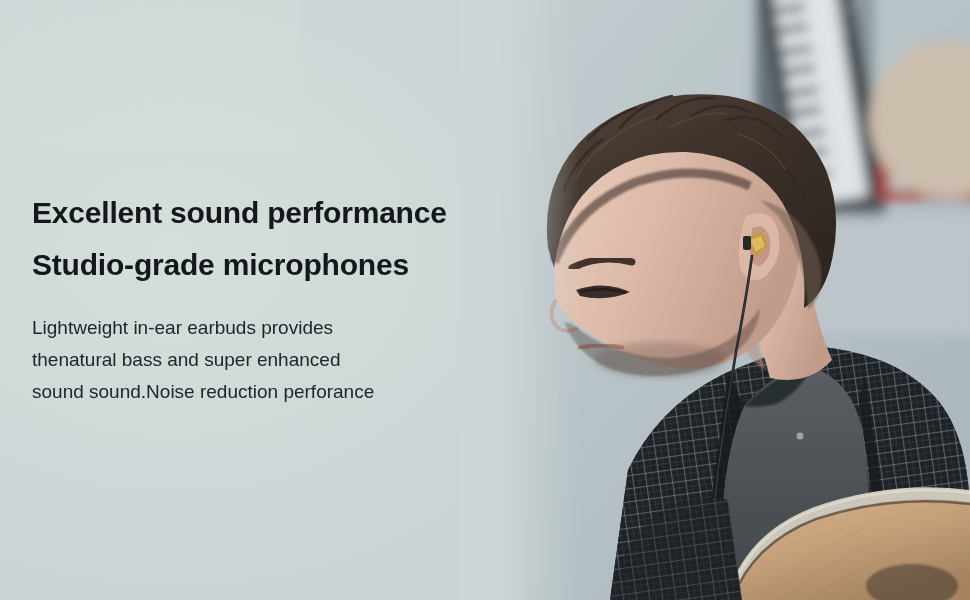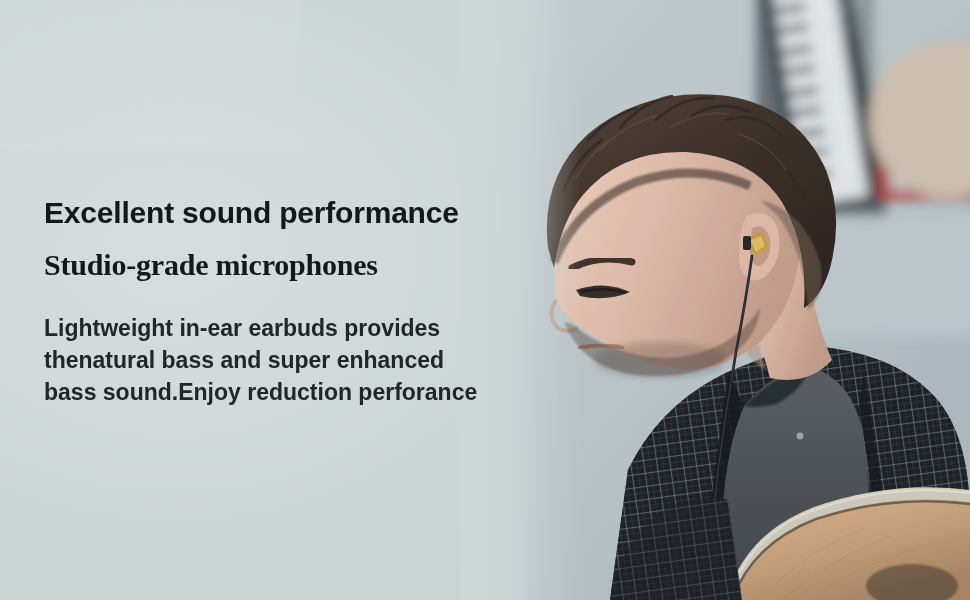--- a/index.html
+++ b/index.html
@@ -26,32 +26,32 @@
   }
   .photo svg{display:block;width:510px;height:600px;}
   
   .photo-feather{
     position:absolute;top:0;left:0;width:120px;height:600px;z-index:14;
     background:linear-gradient(to right,#ced7d7 0%,rgba(206,215,215,.85) 28%,rgba(206,215,215,0) 100%);
     pointer-events:none;
   }
   
   .copy{
-    position:absolute;left:44px;top:0;width:480px;height:467px;z-index:20;
+    position:absolute;left:32px;top:0;width:480px;height:467px;z-index:20;
   }
   .headline{
     position:absolute;left:0;width:480px;
     font-size:30px;font-weight:bold;color:#13181a;
     letter-spacing:-.2px;line-height:1.0;white-space:nowrap;
   }
   .headline.l1{top:198px;}
-  .headline.l2{top:250px;font-family:Liberation Serif, serif;}
+  .headline.l2{top:250px;}
   .body-copy{
     position:absolute;left:0;top:312px;width:470px;
-    font-size:23px;font-weight:bold;color:#20262a;
+    font-size:19px;font-weight:normal;color:#20262a;
     line-height:32px;
   }
   .body-copy div{white-space:nowrap;}
 </style>
 </head>
 <body>
 
 <div class="banner">
 
   <div class="photo">
@@ -269,21 +269,21 @@
     <div class="photo-feather"></div>
   </div>
 
   <div class="copy">
     <div class="headline l1">Excellent sound performance</div>
     <div class="headline l2">Studio-grade microphones</div>
 
     <div class="body-copy">
       <div>Lightweight in-ear earbuds provides</div>
       <div>thenatural bass and super enhanced</div>
-      <div>bass sound.Enjoy reduction perforance</div>
+      <div>sound sound.Noise reduction perforance</div>
     </div>
   </div>
 
   <svg class="grain">
     <filter id="noiseF">
       <feTurbulence type="fractalNoise" baseFrequency="0.9" numOctaves="3" stitchTiles="stitch"></feTurbulence>
       <feColorMatrix type="saturate" values="0"></feColorMatrix>
     </filter>
     <rect width="100%" height="100%" filter="url(#noiseF)"></rect>
   </svg>

